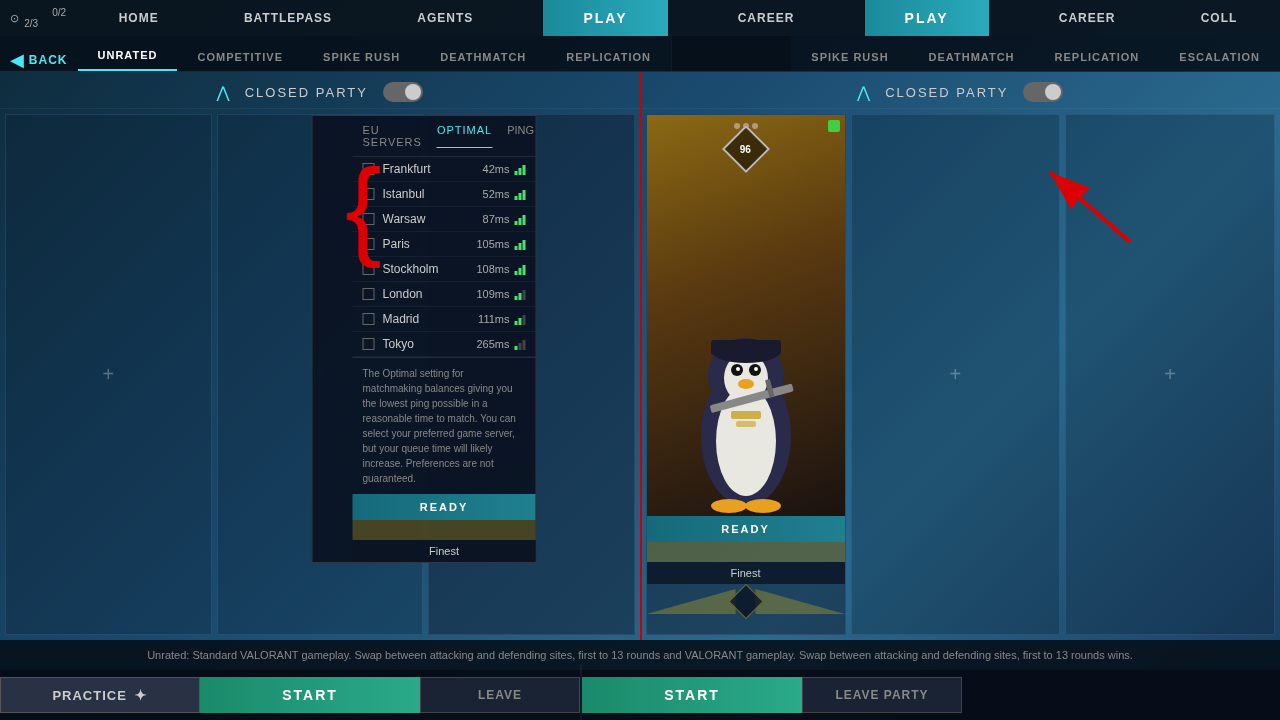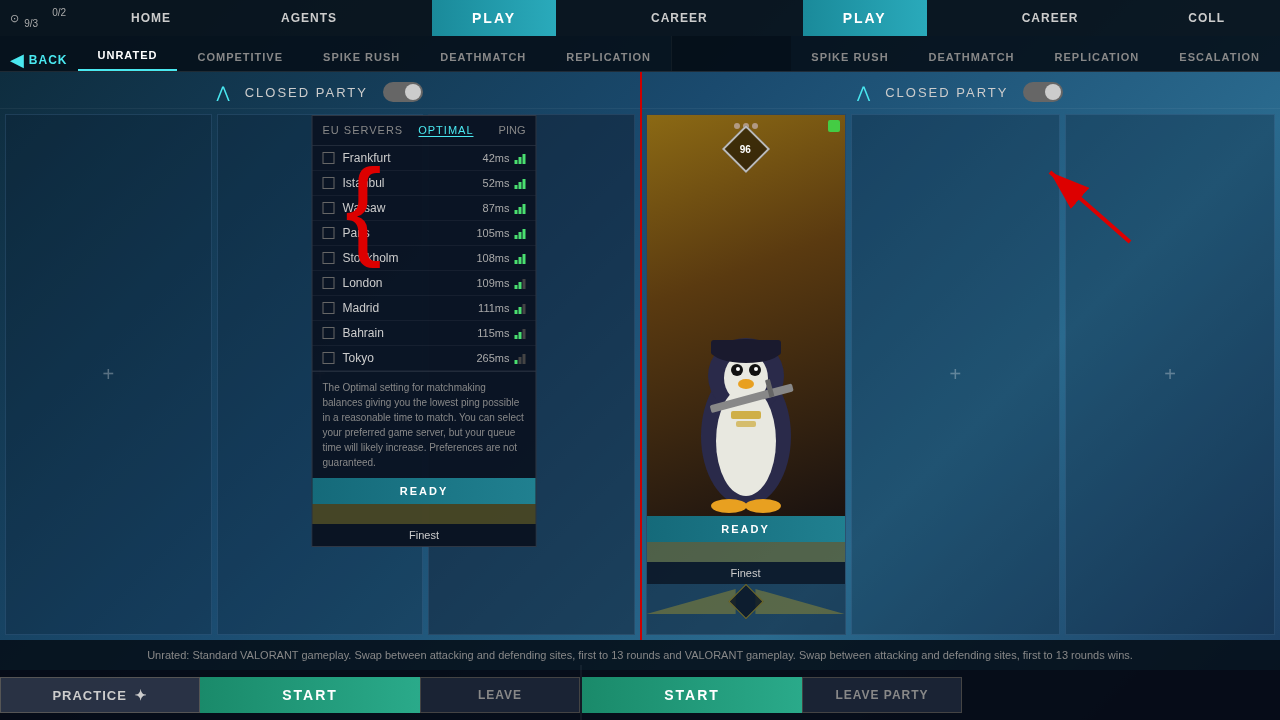--- a/index.html
+++ b/index.html
@@ -437,25 +437,26 @@
 </head>
 <body>
 
 <div class="layout-wrapper">
 
   <div class="top-nav">
     <div class="nav-left-icons">
       <span>⊙</span>
       <div>
         <div style="font-size:10px;color:#aaa;margin-left:28px;">0/2</div>
-        <div style="font-size:10px;color:#aaa;">9/3</div>
+        <div style="font-size:10px;color:#aaa;">2/3</div>
       </div>
     </div>
     <div class="nav-items">
       <div class="nav-item">HOME</div>
+      <div class="nav-item">BATTLEPASS</div>
       <div class="nav-item">AGENTS</div>
       <div class="nav-play-btn">PLAY</div>
       <div class="nav-item">CAREER</div>
       <div class="nav-play-btn">PLAY</div>
       <div class="nav-item">CAREER</div>
       <div class="nav-item">COLL</div>
     </div>
   </div>
 
   <div class="mode-tabs">
@@ -491,21 +492,21 @@
         <div class="player-card-empty">
           <span>+</span>
         </div>
 
         <div class="player-card-empty">
           <span>+</span>
         </div>
 
         <div class="agent-card" style="position:relative;">
 
-          <div class="server-dropdown" style="position:absolute;top:0;left:-5px;width:225px;z-index:300;">
+          <div class="server-dropdown" style="position:absolute;top:0;left:-5px;width:225px;z-index:300;padding-left:40px;">
             <div class="server-header">
               <span class="server-header-item">EU SERVERS</span>
               <span class="server-header-item active">OPTIMAL</span>
               <span class="server-header-ping">PING</span>
             </div>
 
             <div class="server-row">
               <div class="server-checkbox"></div>
               <span class="server-name">Frankfurt</span>
               <span class="server-ping">42ms</span>
@@ -562,30 +563,20 @@
               <div class="ping-bars">
                 <div class="ping-bar low" style="background:#4ae070;"></div>
                 <div class="ping-bar mid" style="background:#4ae070;"></div>
                 <div class="ping-bar high dim"></div>
               </div>
             </div>
             <div class="server-row">
               <div class="server-checkbox"></div>
               <span class="server-name">Madrid</span>
               <span class="server-ping">111ms</span>
-              <div class="ping-bars">
-                <div class="ping-bar low" style="background:#4ae070;"></div>
-                <div class="ping-bar mid" style="background:#4ae070;"></div>
-                <div class="ping-bar high dim"></div>
-              </div>
-            </div>
-            <div class="server-row">
-              <div class="server-checkbox"></div>
-              <span class="server-name">Bahrain</span>
-              <span class="server-ping">115ms</span>
               <div class="ping-bars">
                 <div class="ping-bar low" style="background:#4ae070;"></div>
                 <div class="ping-bar mid" style="background:#4ae070;"></div>
                 <div class="ping-bar high dim"></div>
               </div>
             </div>
             <div class="server-row">
               <div class="server-checkbox"></div>
               <span class="server-name">Tokyo</span>
               <span class="server-ping">265ms</span>

